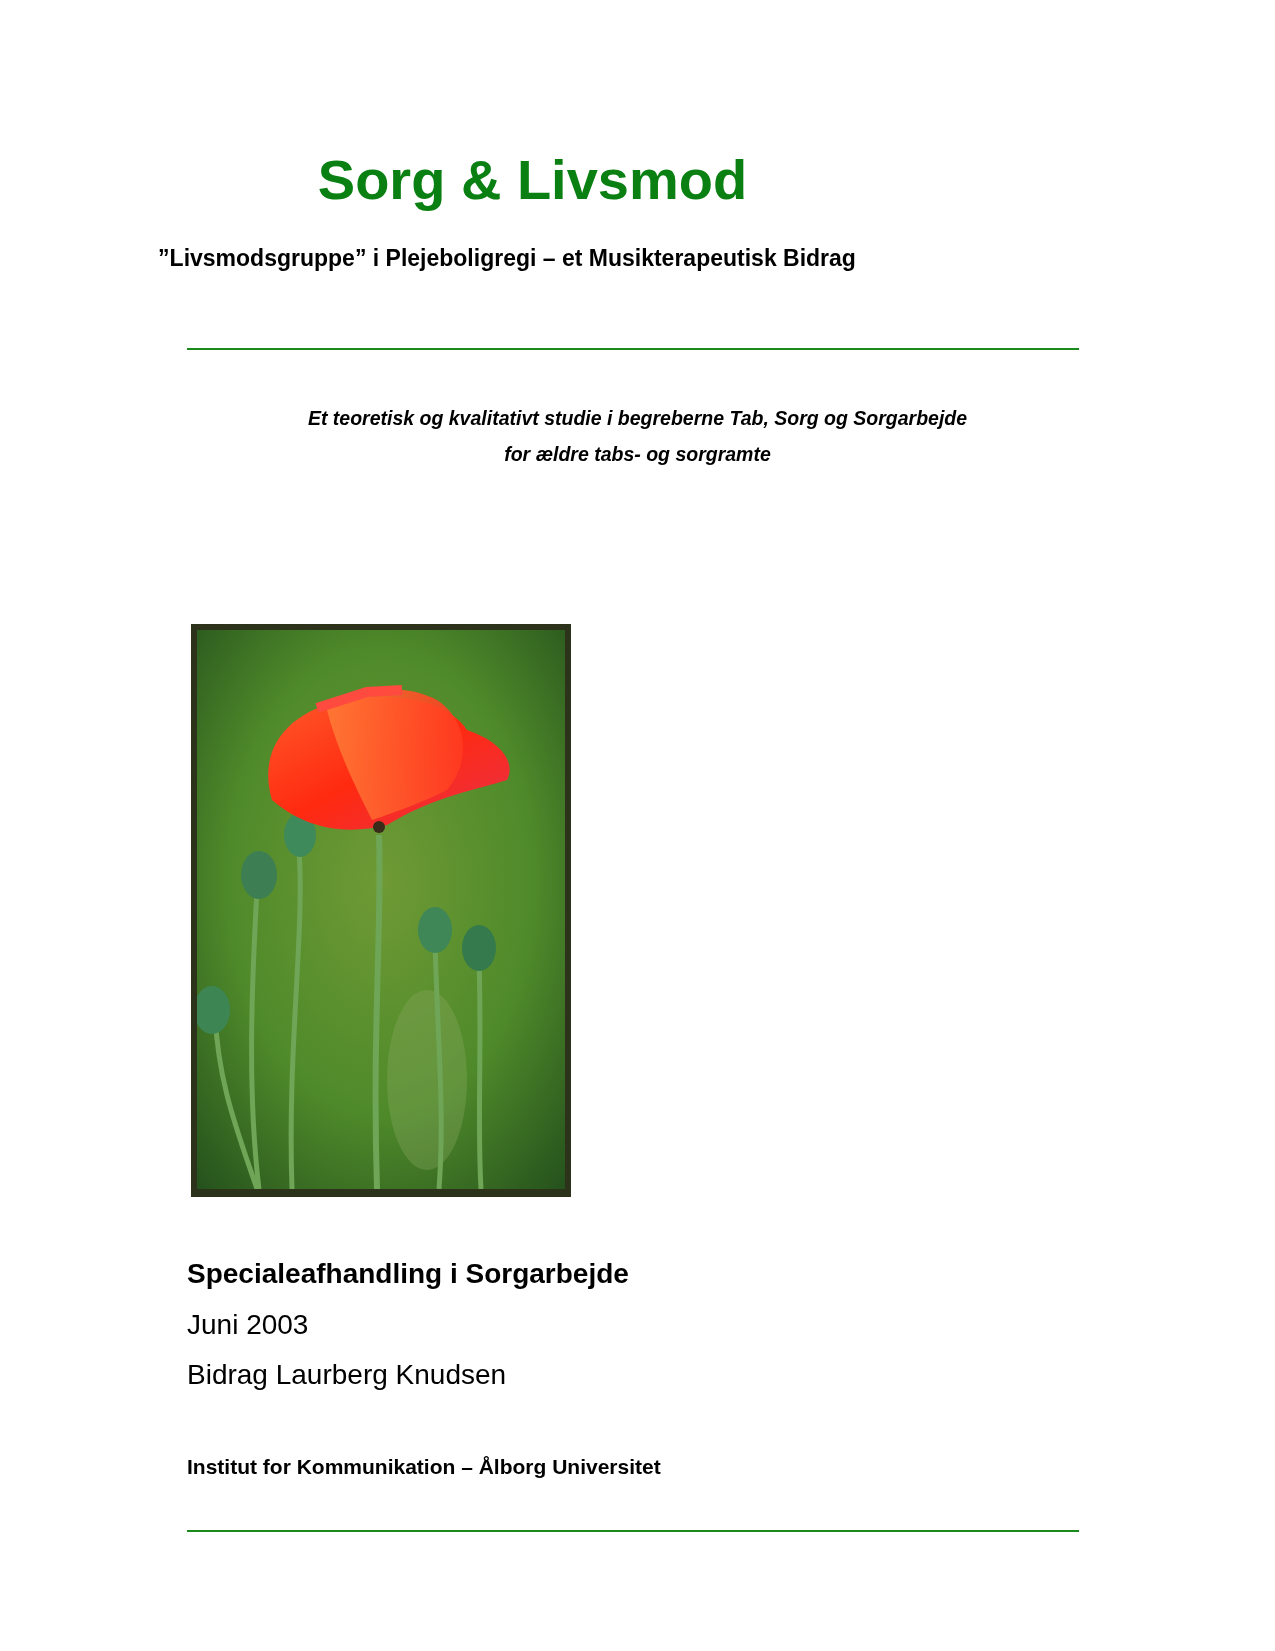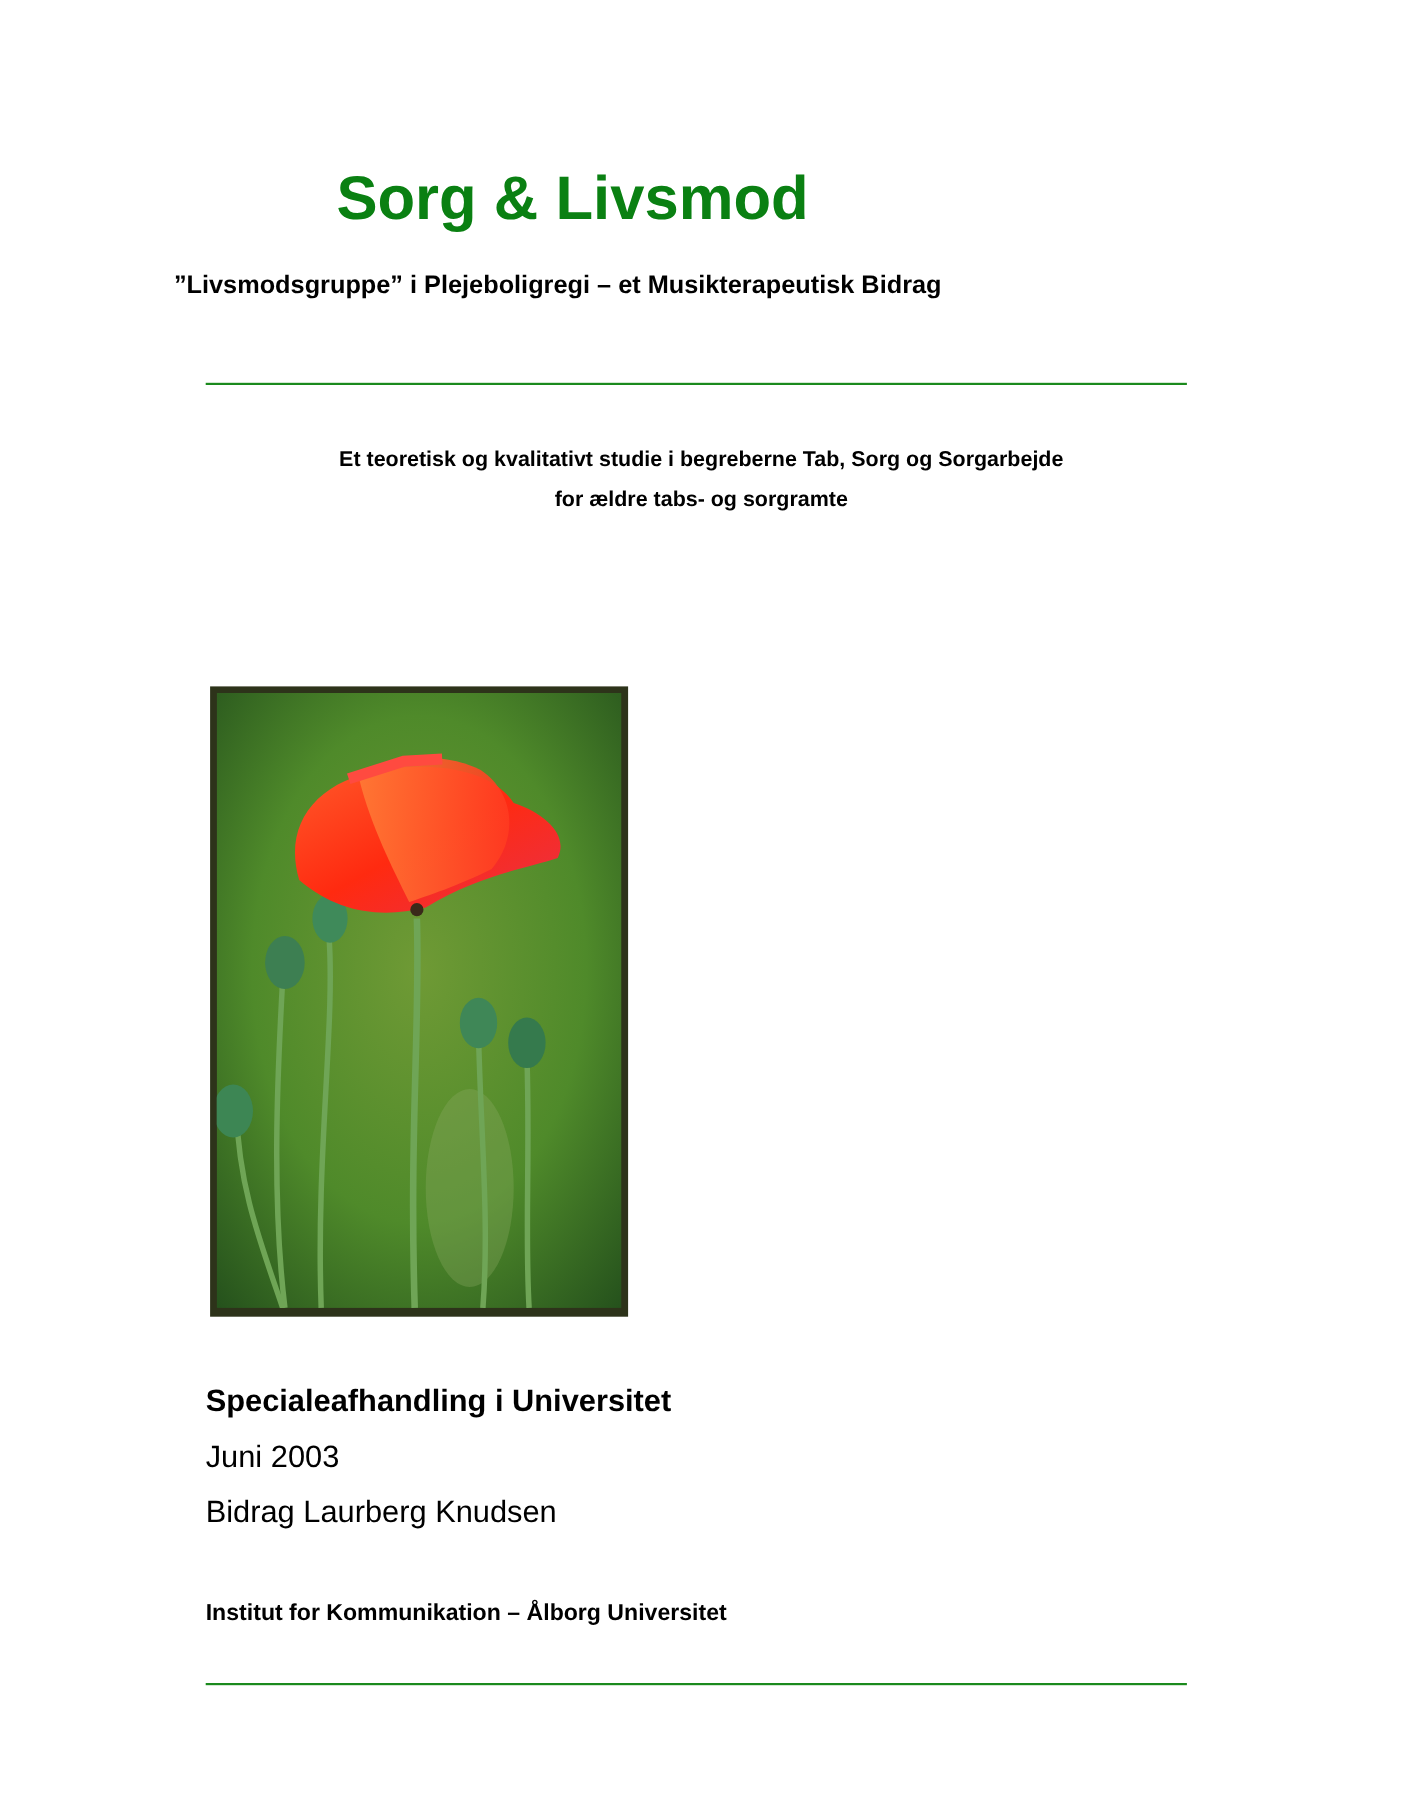--- a/index.html
+++ b/index.html
@@ -1,22 +1,22 @@
 <!DOCTYPE html>
 <html><head>
   <meta charset="utf-8">
   <style>
     html, body { margin: 0; padding: 0; background: #ffffff; }
     body { width: 1275px; height: 1651px; position: relative; overflow: hidden; font-family: "Liberation Sans", sans-serif; color: #000; }
-    .title { position: absolute; left: 0; width: 1041px; top: 148px; text-align: center; font-size: 56px; font-weight: bold; color: #0a8012; line-height: 64px; }
+    .title { position: absolute; left: 12px; width: 1041px; top: 148px; text-align: center; font-size: 56px; font-weight: bold; color: #0a8012; line-height: 64px; }
     .subtitle { position: absolute; left: 0; width: 1014px; top: 244px; text-align: center; font-size: 23px; font-weight: bold; line-height: 28px; }
     .rule { position: absolute; left: 187px; width: 892px; height: 0; border-top: 2px solid #1b8a1d; }
     .rule.top { top: 348px; }
     .rule.bottom { top: 1530px; }
-    .abstract { position: absolute; left: 0; width: 1275px; top: 400px; text-align: center; font-size: 19.5px; font-weight: bold; line-height: 36px; }
+    .abstract { position: absolute; left: 0; width: 1275px; top: 400px; text-align: center; font-size: 19.5px; font-weight: bold; line-height: 36px; font-style: italic; }
     .photo { position: absolute; left: 191px; top: 624px; width: 380px; height: 573px; background: #2d331a; box-sizing: border-box; padding: 6px 6px 8px 6px; }
     .photo svg { display: block; width: 100%; height: 100%; }
     .meta { position: absolute; left: 187px; }
     .thesis { top: 1257px; font-size: 28px; font-weight: bold; line-height: 34px; }
     .date { top: 1308px; font-size: 28px; line-height: 34px; }
     .author { top: 1358px; font-size: 28px; line-height: 34px; }
     .institute { top: 1452px; font-size: 21px; font-weight: bold; line-height: 30px; }
   </style>
 </head>
 <body>
@@ -63,19 +63,19 @@
       <ellipse cx="238" cy="300" rx="17" ry="23" fill="#3f8757"></ellipse>
       <ellipse cx="282" cy="318" rx="17" ry="23" fill="#357a4d"></ellipse>
       <ellipse cx="15" cy="380" rx="18" ry="24" fill="#3d8654"></ellipse>
       <path d="M75 170 C60 120 90 80 150 70 C200 62 250 70 270 100 C300 110 320 130 310 150 C280 160 240 165 190 195 C150 205 110 200 75 170 Z" fill="url(#petal)"></path>
       <path d="M130 80 C150 60 200 50 240 70 C270 90 275 130 250 160 C220 175 190 185 175 190 C160 160 140 120 130 80 Z" fill="url(#petal2)" opacity="0.9"></path>
       <path d="M120 78 L170 62 L205 60" stroke="#ff4a40" stroke-width="10" fill="none"></path>
       <circle cx="182" cy="197" r="6" fill="#3a2a1a"></circle>
     </svg>
   </div>
 
-  <div class="meta thesis">Specialeafhandling i Universitet</div>
+  <div class="meta thesis">Specialeafhandling i Sorgarbejde</div>
   <div class="meta date">Juni 2003</div>
   <div class="meta author">Bidrag Laurberg Knudsen</div>
   <div class="meta institute">Institut for Kommunikation – Ålborg Universitet</div>
 
   <div class="rule bottom"></div>
 </div>
 
 </body></html>

